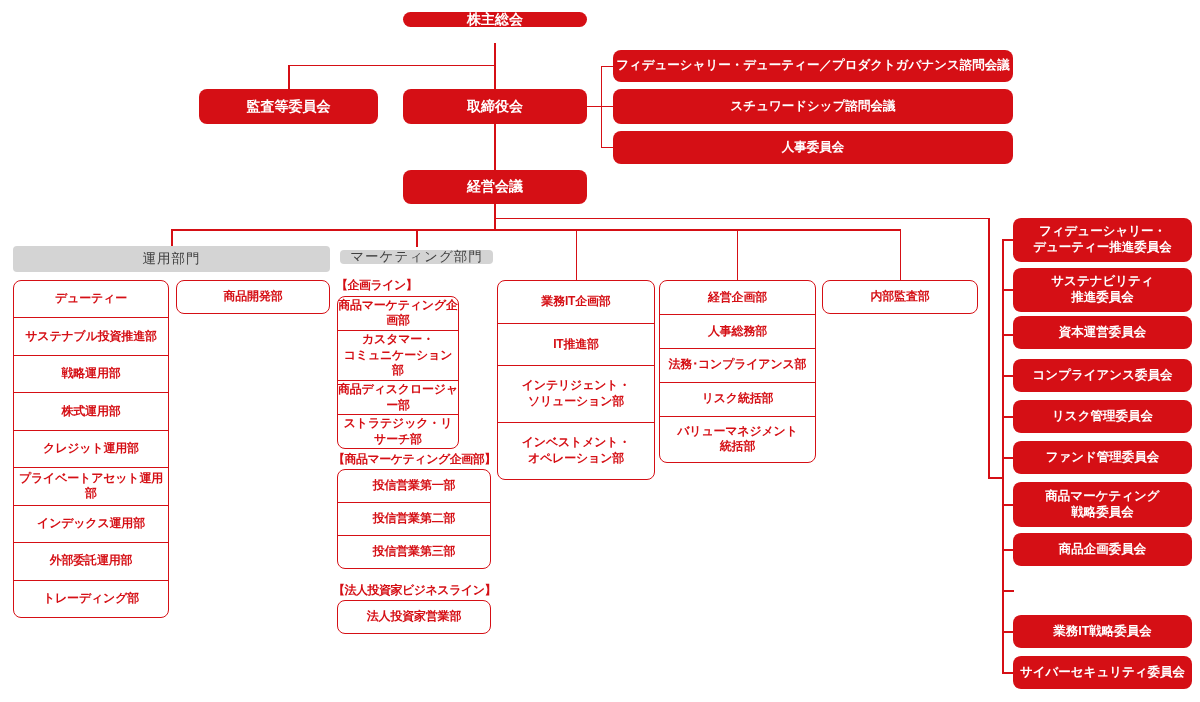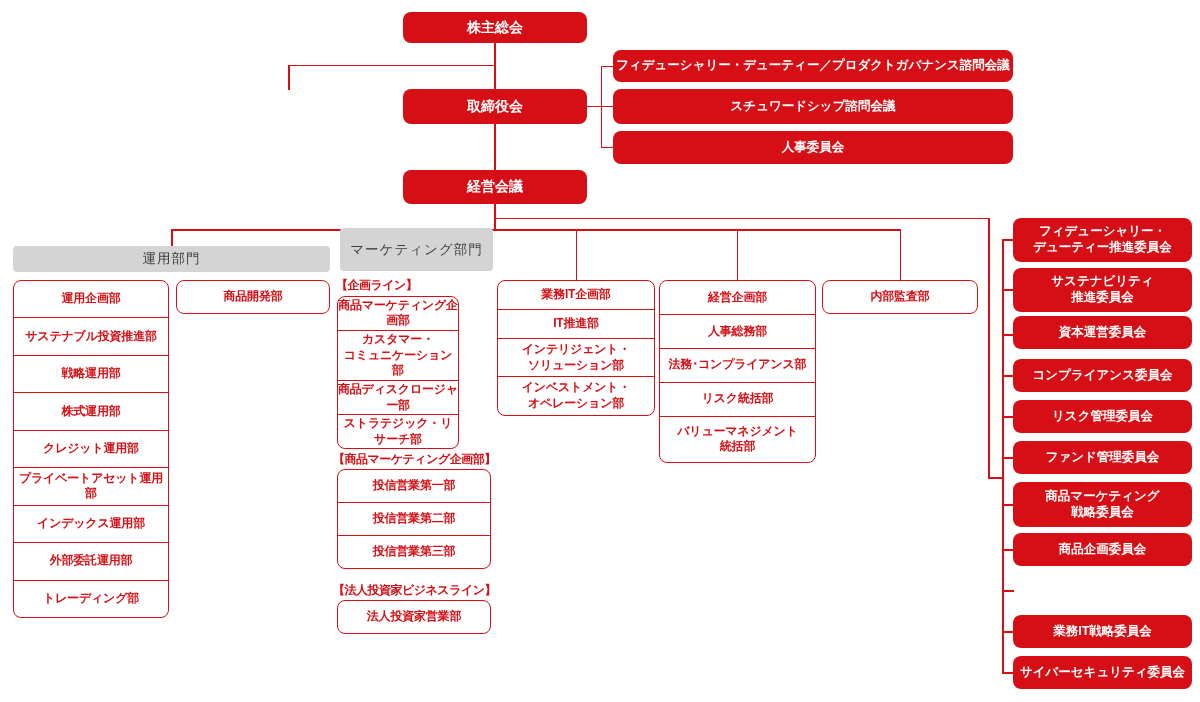--- a/index.html
+++ b/index.html
@@ -82,33 +82,34 @@
   <div class="ln h" style="left:1002px;top:334px;width:12px"></div>
   <div class="ln h" style="left:1002px;top:375px;width:12px"></div>
   <div class="ln h" style="left:1002px;top:416px;width:12px"></div>
   <div class="ln h" style="left:1002px;top:457px;width:12px"></div>
   <div class="ln h" style="left:1002px;top:504px;width:12px"></div>
   <div class="ln h" style="left:1002px;top:549px;width:12px"></div>
   <div class="ln h" style="left:1002px;top:590px;width:12px"></div>
   <div class="ln h" style="left:1002px;top:631px;width:12px"></div>
   <div class="ln h" style="left:1002px;top:672px;width:12px"></div>
 
-  <div class="fbox gov" style="left:403px;top:12px;width:184px;height:31px">株主総会</div>
+  <div class="fbox gov" style="left:403px;top:12px;width:184px;height:15px">株主総会</div>
+  <div class="fbox gov" style="left:199px;top:89px;width:179px;height:35px">監査等委員会</div>
   <div class="fbox gov" style="left:403px;top:89px;width:184px;height:35px">取締役会</div>
   <div class="fbox gov" style="left:403px;top:170px;width:184px;height:34px">経営会議</div>
 
   <div class="fbox adv" style="left:613px;top:50px;width:400px;height:32px">フィデューシャリー・デューティー／プロダクトガバナンス諮問会議</div>
   <div class="fbox adv" style="left:613px;top:89px;width:400px;height:35px">スチュワードシップ諮問会議</div>
   <div class="fbox adv" style="left:613px;top:131px;width:400px;height:33px">人事委員会</div>
 
   <div class="hdr" style="left:13px;top:246px;width:317px;height:26px">運用部門</div>
-  <div class="hdr" style="left:340px;top:228px;width:153px;height:43px">マーケティング部門</div>
+  <div class="hdr" style="left:340px;top:250px;width:153px;height:14px">マーケティング部門</div>
 
   <div class="col" style="left:13px;top:280px;width:156px;height:338px">
-    <div class="row" style="flex:1">運用企画部</div>
+    <div class="row" style="flex:1">デューティー</div>
     <div class="row" style="flex:1">サステナブル投資推進部</div>
     <div class="row" style="flex:1">戦略運用部</div>
     <div class="row" style="flex:1">株式運用部</div>
     <div class="row" style="flex:1">クレジット運用部</div>
     <div class="row" style="flex:1">プライベートアセット運用部</div>
     <div class="row" style="flex:1">インデックス運用部</div>
     <div class="row" style="flex:1">外部委託運用部</div>
     <div class="row" style="flex:1">トレーディング部</div>
   </div>
 
@@ -130,21 +131,21 @@
     <div class="row" style="flex:1">投信営業第一部</div>
     <div class="row" style="flex:1">投信営業第二部</div>
     <div class="row" style="flex:1">投信営業第三部</div>
   </div>
 
   <div class="glabel" style="left:333px;top:582px">【法人投資家ビジネスライン】</div>
   <div class="col" style="left:337px;top:600px;width:154px;height:34px">
     <div class="row" style="flex:1">法人投資家営業部</div>
   </div>
 
-  <div class="col" style="left:497px;top:280px;width:158px;height:136px">
+  <div class="col" style="left:497px;top:280px;width:158px;height:200px">
     <div class="row" style="flex:34">業務IT企画部</div>
     <div class="row" style="flex:34">IT推進部</div>
     <div class="row" style="flex:45">インテリジェント・
 ソリューション部</div>
     <div class="row" style="flex:46">インベストメント・
 オペレーション部</div>
   </div>
 
   <div class="col" style="left:659px;top:280px;width:157px;height:183px">
     <div class="row" style="flex:34">経営企画部</div>

